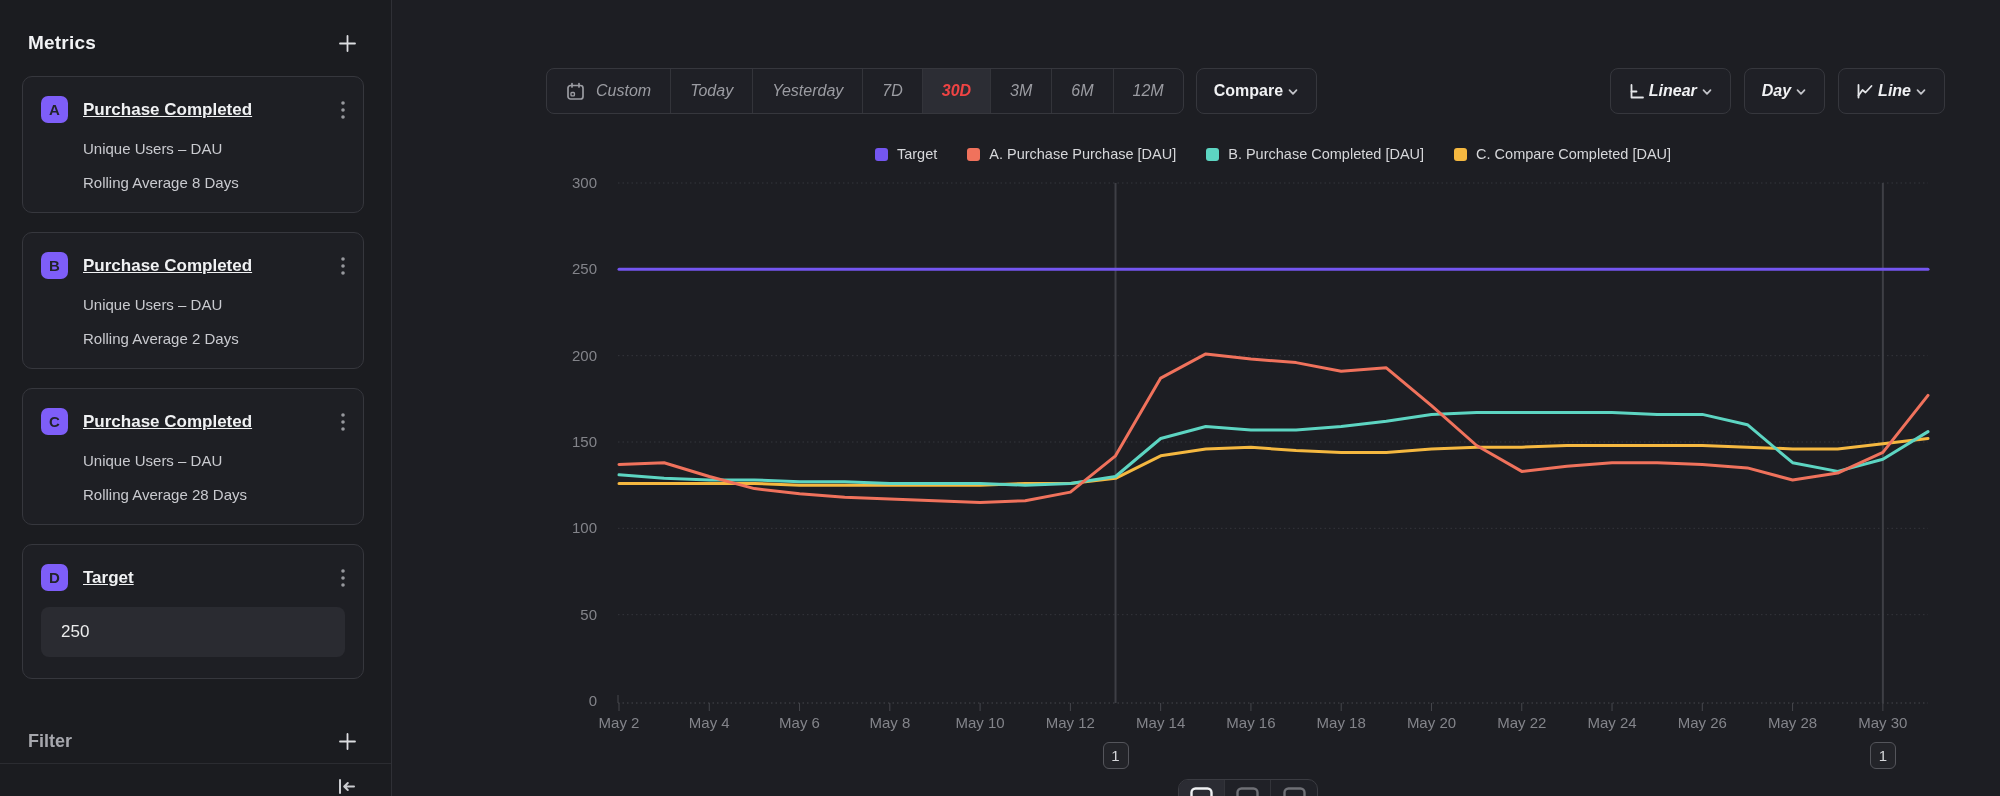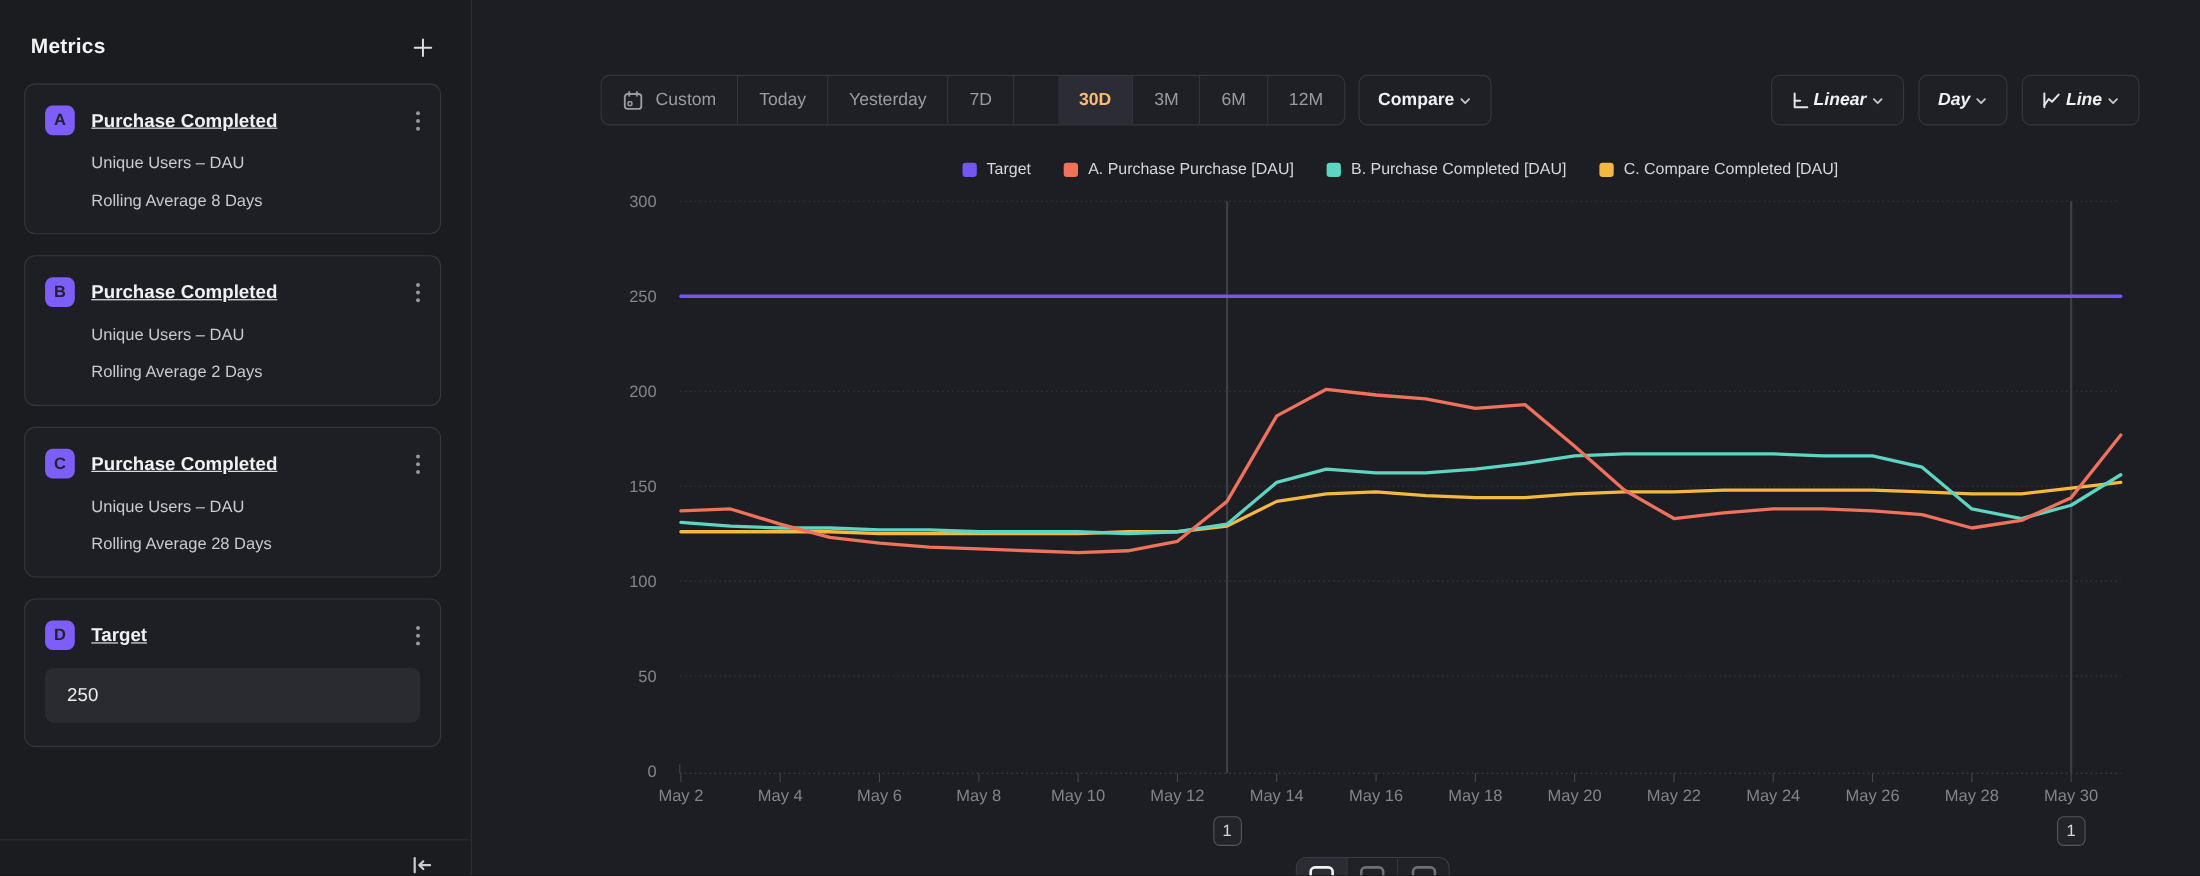--- a/index.html
+++ b/index.html
@@ -3,21 +3,21 @@
 <meta charset="utf-8">
 <style>
   * { margin:0; padding:0; box-sizing:border-box; }
   html,body { background:#15161a; }
   .app {
     position:relative; width:2000px; height:796px; overflow:hidden;
     background:#1d1e23; font-family:"Liberation Sans", sans-serif;
     -webkit-font-smoothing:antialiased; color:#ecedef;
   }
   
-  .sidebar { position:absolute; left:0; top:0; bottom:0; width:429px;
+  .sidebar { position:absolute; left:0; top:0; bottom:0; width:392px;
     background:#1b1c20; border-right:1px solid #2f3036; }
   .sb-header { position:absolute; left:28px; right:34px; top:28px; height:30px;
     display:flex; align-items:center; justify-content:space-between; }
   .sb-title { font-size:19px; font-weight:700; color:#f2f3f5; letter-spacing:.2px; }
   .icon-btn { display:flex; align-items:center; justify-content:center; color:#dcdde0; cursor:pointer; }
   .cards { position:absolute; left:22px; right:27px; top:76px; display:flex; flex-direction:column; gap:19px; }
   .card { border:1px solid #36373d; border-radius:10px; background:#1e1f24; padding:19px 18px 21px 18px; }
   .card-head { display:flex; align-items:center; gap:15px; }
   .badge { width:27px; height:27px; border-radius:7px; background:#7e5ef8; color:#22232a;
     font-weight:700; font-size:15px; display:flex; align-items:center; justify-content:center; flex:0 0 auto; }
@@ -30,23 +30,23 @@
     display:flex; align-items:center; justify-content:space-between; }
   .filter-title { font-size:18px; font-weight:700; color:#a6a7ad; }
   .sb-footer { position:absolute; left:0; right:0; top:763px; bottom:0; border-top:1px solid #2b2c31; }
   .collapse { position:absolute; right:34px; top:12px; color:#cbccd0; }
   
   .toolbar { position:absolute; left:546px; right:55px; top:68px; height:46px;
     display:flex; align-items:stretch; }
   .range-group { display:flex; align-items:stretch; border:1px solid #36373d; border-radius:8px;
     overflow:hidden; background:#1f2026; }
   .range-seg { display:flex; align-items:center; gap:11px; padding:0 19px; font-size:16px;
-    color:#9b9ca2; border-right:1px solid #33343a; cursor:pointer; white-space:nowrap; }
+    color:#9b9ca2; border-right:1px solid #33343a; cursor:pointer; white-space:nowrap;font-style:italic; }
   .range-seg:last-child { border-right:none; }
-  .range-seg.active { background:#2c2d34; color:#fdba74; font-weight:700;margin-left:40px; }
+  .range-seg.active { background:#2c2d34; color:#ef4444; font-weight:700; }
   .btn { display:flex; align-items:center; gap:4px; border:1px solid #36373d; border-radius:8px;
     background:#1f2026; padding:0 17px; font-size:16px; font-weight:700; color:#f0f1f3; cursor:pointer; white-space:nowrap; }
   .compare { margin-left:12px; }
   .right-group { margin-left:auto; display:flex; gap:13px;font-style:italic; }
   .chev { color:#c3c4c9; display:flex; margin-top:2px; }
   .btn-ic { color:#e4e5e8; display:flex; }
   
   .legend { position:absolute; left:618px; width:1310px; top:146px; display:flex;
     justify-content:center; align-items:center; gap:30px; }
   .leg-item { display:flex; align-items:center; gap:9px; }
@@ -136,20 +136,28 @@
                 <circle cx="2" cy="2" r="1.8" fill="currentColor"></circle>
                 <circle cx="2" cy="9" r="1.8" fill="currentColor"></circle>
                 <circle cx="2" cy="16" r="1.8" fill="currentColor"></circle>
               </svg>
           </div>
         </div>
         <div class="target-input">250</div>
       </div>
     </div>
 
+    <div class="filter-row">
+      <div class="filter-title">Filter</div>
+      <div class="icon-btn">
+        <svg width="19" height="19" viewBox="0 0 19 19">
+            <path d="M9.5 2v15M2 9.5h15" stroke="currentColor" stroke-width="1.8" stroke-linecap="round"></path>
+          </svg>
+      </div>
+    </div>
 
     <div class="sb-footer">
       <div class="collapse icon-btn">
         <svg width="22" height="20" viewBox="0 0 22 20">
             <path d="M5 4v13" stroke="currentColor" stroke-width="2" stroke-linecap="round"></path>
             <path d="M19 10.5H9.5M12.8 7 9.2 10.5l3.6 3.5" stroke="currentColor" stroke-width="2" fill="none" stroke-linecap="round" stroke-linejoin="round"></path>
           </svg>
       </div>
     </div>
   </div>

